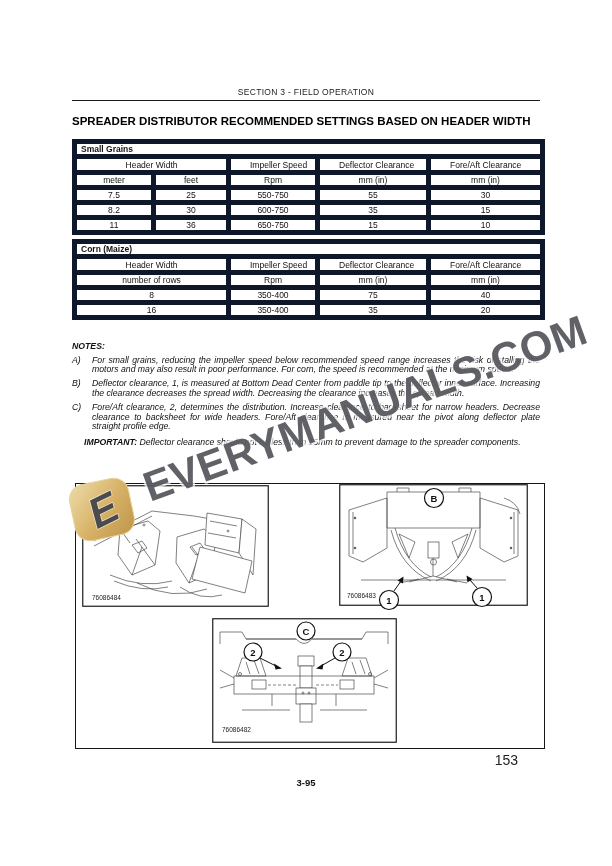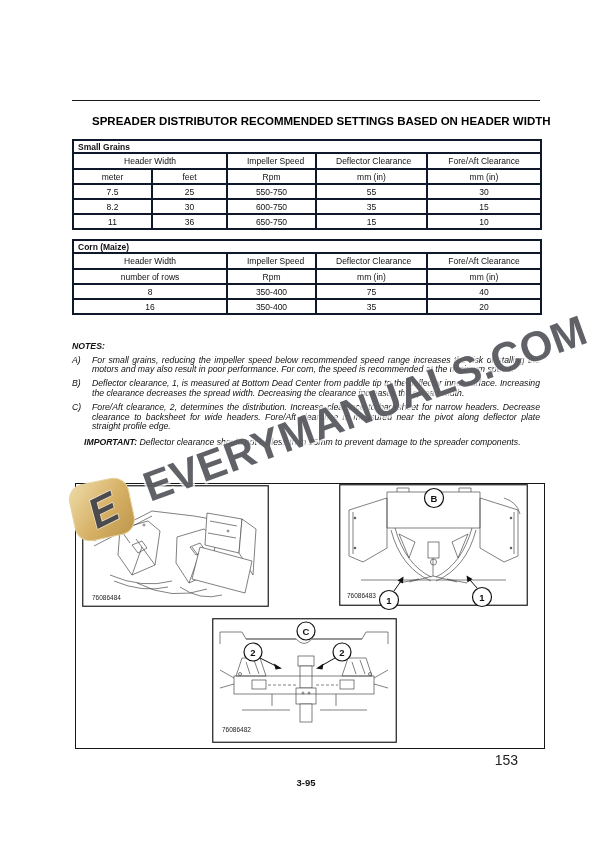--- a/index.html
+++ b/index.html
@@ -15,29 +15,29 @@
   .section-header {
     position:absolute; top:87px; left:72px; width:468px;
     text-align:center; font-size:8.5px; color:#222; letter-spacing:0.3px;
   }
   .header-rule {
     position:absolute; top:100px; left:72px; width:468px;
     border-top:1.5px solid #1a1a1a;
   }
   .doc-title {
     position:absolute; top:115px; left:72px; width:468px;
-    font-size:11.5px; font-weight:bold; color:#000;margin-left:20px;
+    font-size:11.5px; font-weight:bold; color:#000;
   }
   table.spec {
     position:absolute; left:72px; width:468px;
     border-collapse:collapse; table-layout:fixed;
     font-size:8.5px; color:#111;
   }
   table.spec td {
-    border:2px solid #0f172a; text-align:center; vertical-align:middle;
+    border:5px solid #0f172a; text-align:center; vertical-align:middle;
     height:15px; padding:0 19px; overflow:hidden; white-space:nowrap;margin-left:48px;
   }
   table.spec td.caption {
     text-align:left; font-weight:bold; padding-left:4px; height:13px;
   }
   table.spec td.colhead { height:16px; }
   #table-small-grains { top:139px; }
   #table-corn { top:239px; }
   .notes {
     position:absolute; top:342px; left:72px; width:468px;
@@ -67,20 +67,21 @@
     position:absolute; top:777px; left:72px; width:468px;
     text-align:center; font-size:9.5px; font-weight:bold; color:#111;
   }
   #watermark { position:absolute; top:0; left:0; z-index:40; pointer-events:none; }
 </style>
 </head>
 <body>
 
 <div class="page">
 
+  <div class="section-header">SECTION 3 - FIELD OPERATION</div>
   <div class="header-rule"></div>
   <div class="doc-title">SPREADER DISTRIBUTOR RECOMMENDED SETTINGS BASED ON HEADER WIDTH</div>
 
   <table class="spec" id="table-small-grains">
     <colgroup>
         <col style="width:79px">
         <col style="width:75px">
         <col style="width:89px">
         <col style="width:111px">
         <col style="width:114px">

